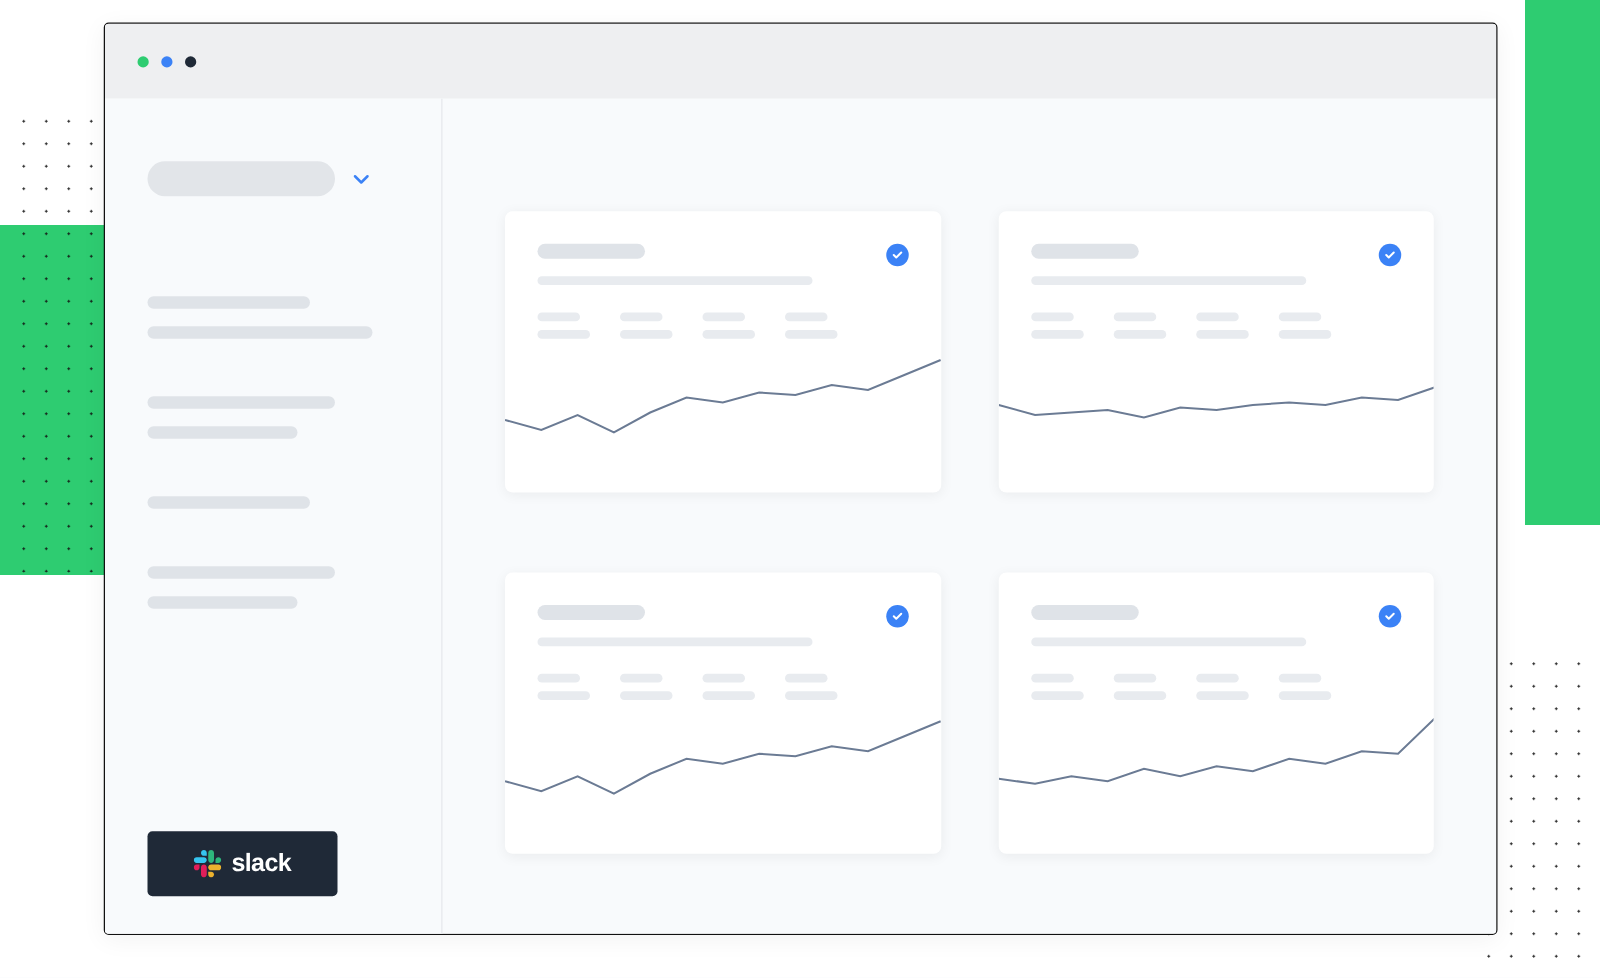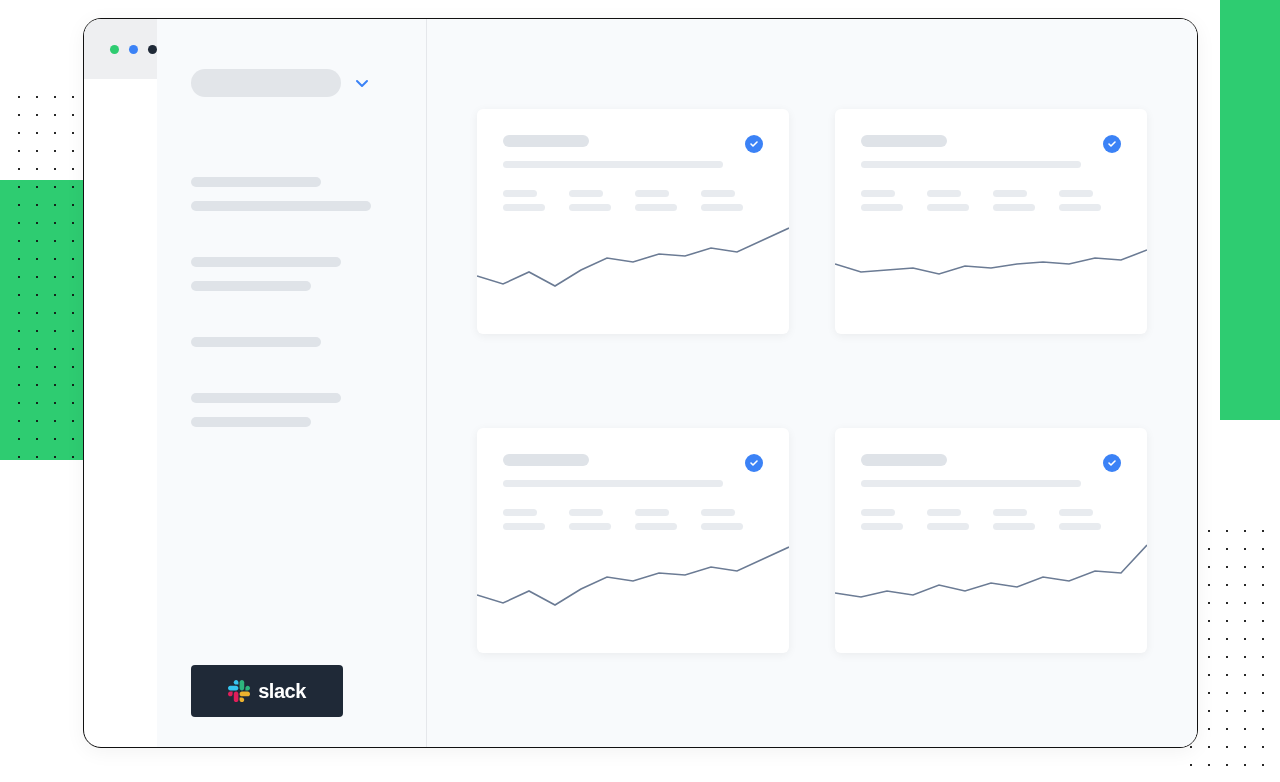--- a/index.html
+++ b/index.html
@@ -56,26 +56,26 @@
 
 
 .window {
   position: absolute;
   left: 83px;
   top: 18px;
   width: 1115px;
   height: 730px;
   background: #fff;
   border: 1px solid #111;
-  border-radius: 18px;
+  border-radius: 4px;
   overflow: hidden;
   z-index: 10;
   box-shadow: 0 4px 20px rgba(0,0,0,0.05);
   display: flex;
-  flex-direction: row;
+  flex-direction: column;
 }
 .titlebar {
   height: 60px;
   background: #eeeff1;
   display: flex;
   align-items: center;
   padding-left: 26px;
   gap: 10px;
 }
 .dot { width: 9px; height: 9px; border-radius: 50%; }

